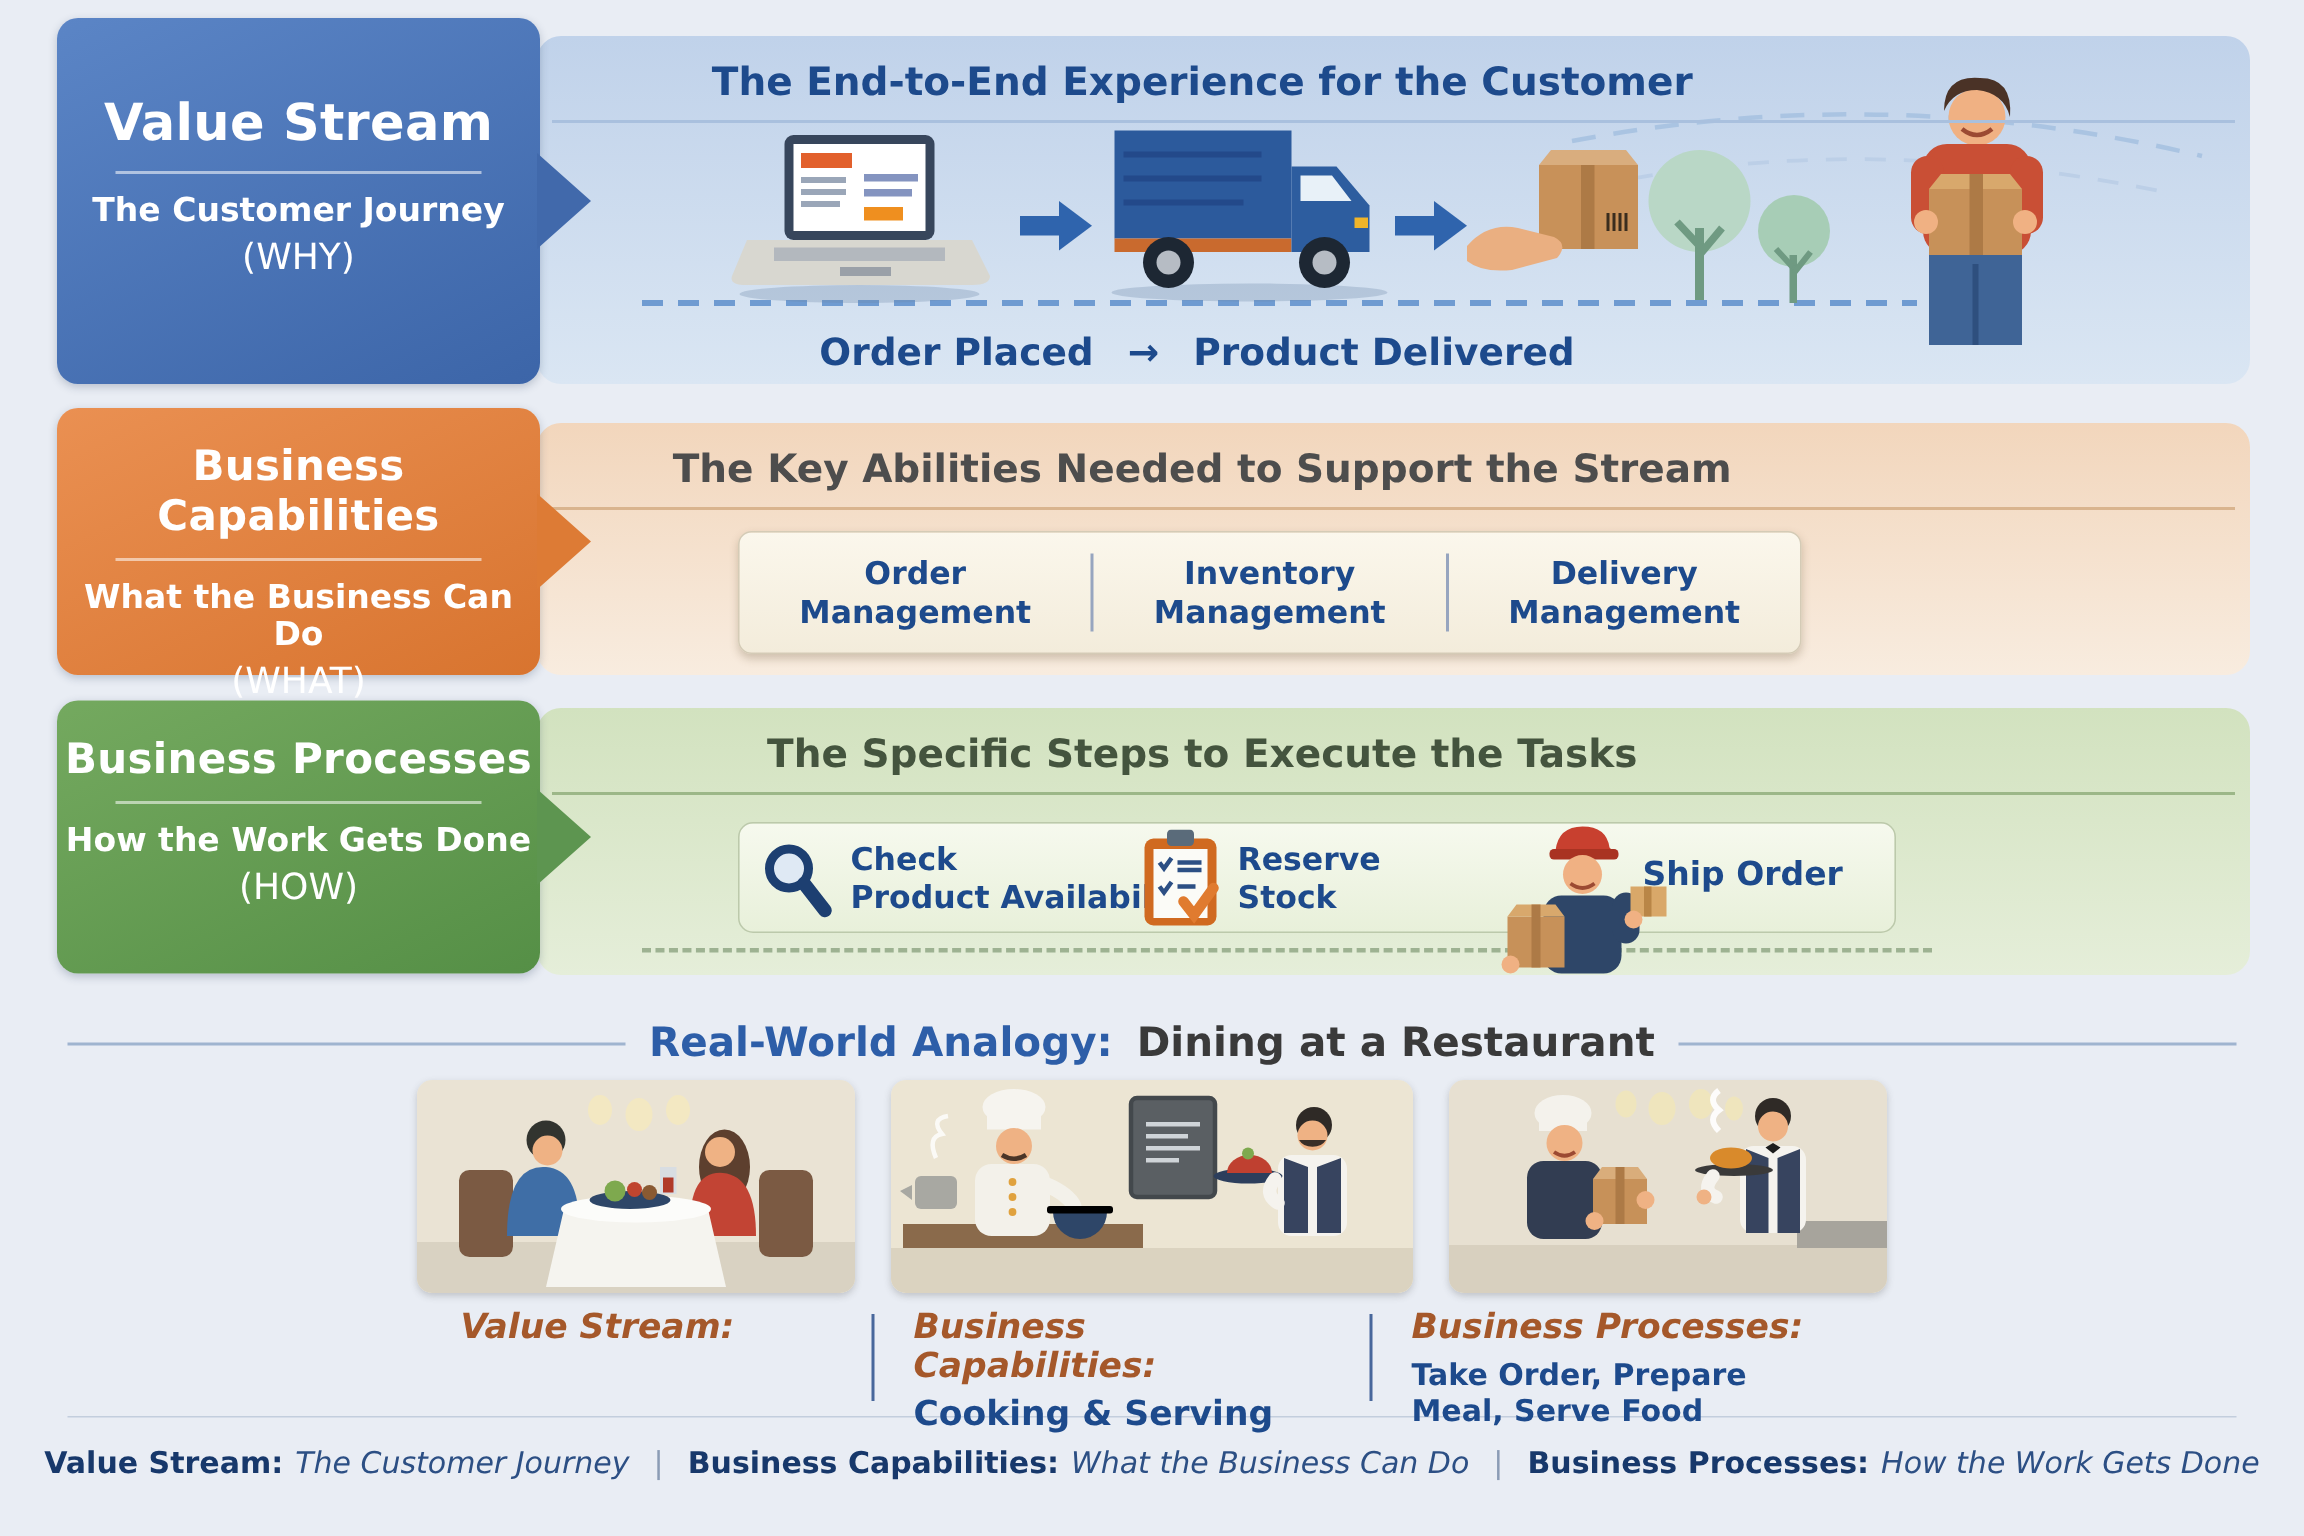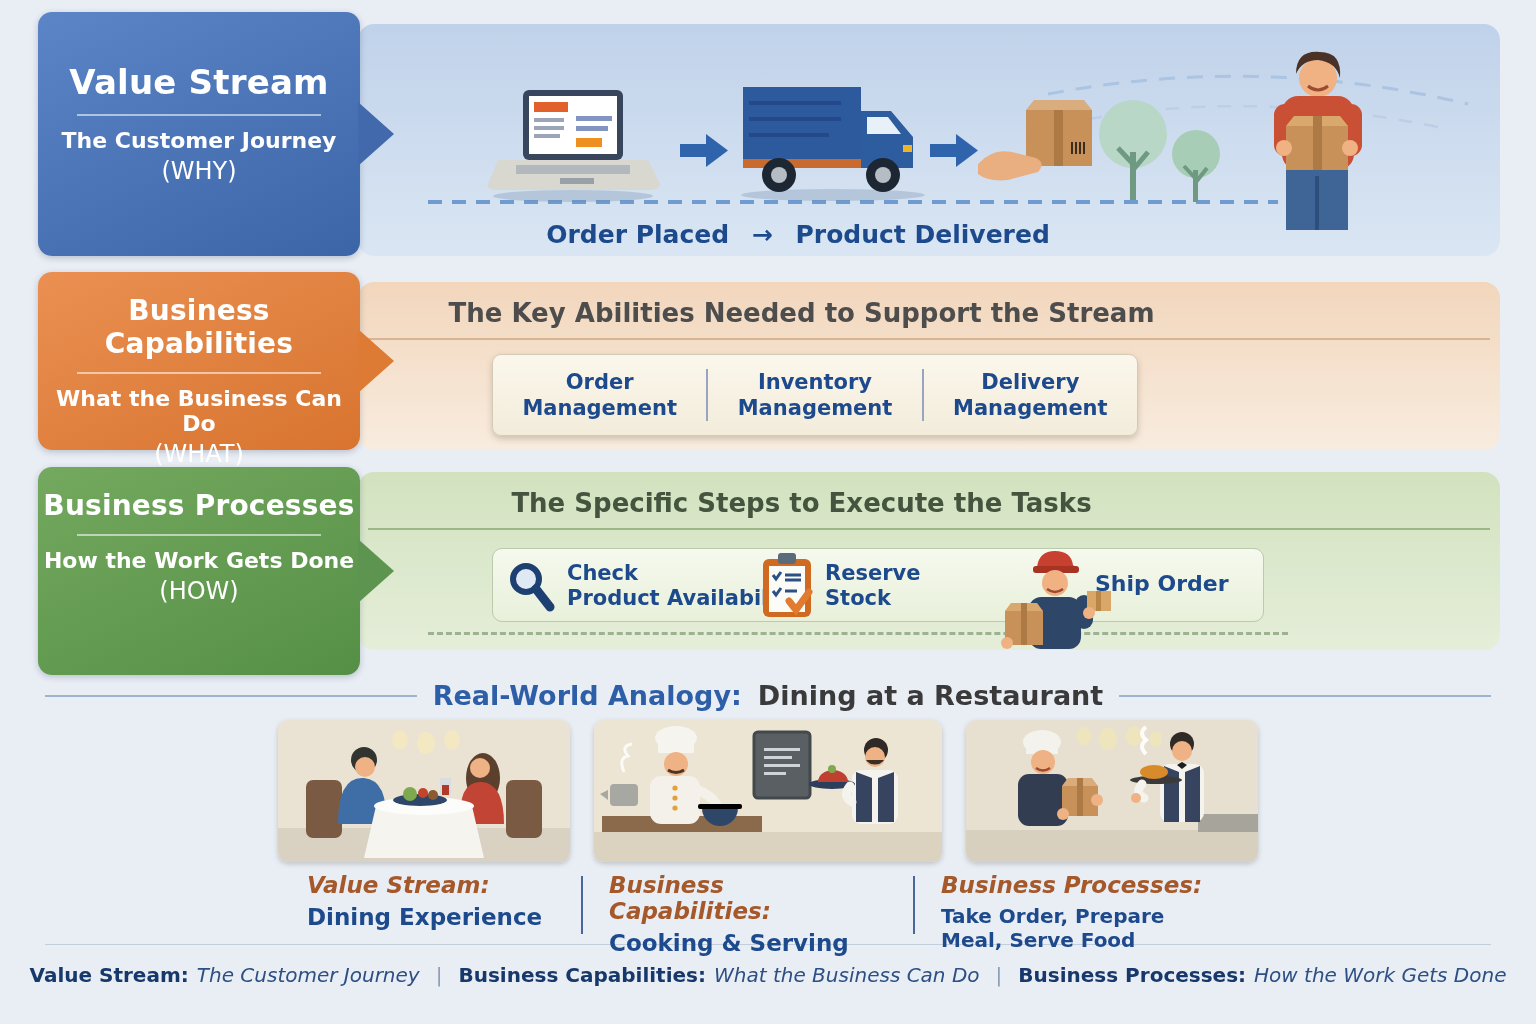--- a/index.html
+++ b/index.html
@@ -13,21 +13,21 @@
   
   .pointer-box{ position:absolute; left:38px; width:322px; border-radius:14px;
     color:#fff; text-align:center; z-index:3; box-shadow:0 2px 6px rgba(40,60,90,.25);}
   .pointer-box::after{ content:""; position:absolute; right:-34px; top:50%;
     transform:translateY(-50%); width:0; height:0;
     border-top:32px solid transparent; border-bottom:32px solid transparent; }
   .pb-blue{ top:12px; height:244px; background:linear-gradient(155deg,#5b85c6,#3c65a8); }
   .pb-blue::after{ border-left:36px solid #4169ab; }
   .pb-orange{ top:272px; height:178px; background:linear-gradient(155deg,#ea9052,#d8742f); }
   .pb-orange::after{ border-left:36px solid #dd7b35; }
-  .pb-green{ top:467px; height:208px; background:linear-gradient(155deg,#74a95f,#558f46); }
+  .pb-green{ top:467px; height:182px; background:linear-gradient(155deg,#74a95f,#558f46); }
   .pb-green::after{ border-left:36px solid #5d9550; }
   .pb-title{ font-weight:bold; letter-spacing:.2px; }
   .pb-blue .pb-title{ font-size:34px; padding-top:50px; }
   .pb-orange .pb-title, .pb-green .pb-title{ font-size:28px; padding-top:22px; }
   .pb-rule{ width:76%; height:2px; background:rgba(255,255,255,.55); margin:12px auto 12px auto; }
   .pb-sub{ font-size:22px; font-weight:bold; }
   .pb-tag{ font-size:24px; font-weight:normal; margin-top:4px; }
   
   .band{ position:absolute; left:358px; width:1142px; border-radius:16px; z-index:1; overflow:visible; }
   .band-1{ top:24px; height:232px; background:linear-gradient(180deg,#c0d2ea,#dae6f3); }
@@ -35,21 +35,21 @@
   .band-3{ top:472px; height:178px; background:linear-gradient(180deg,#d2e2bf,#e5eed9); }
   .band-heading{ position:relative; z-index:4; font-size:26px; font-weight:bold; text-align:center;
     padding:16px 255px 10px 0; margin:0 10px; }
   .bh-blue{ color:#1d4a8c; border-bottom:2px solid #a9c0de; }
   .bh-gray{ color:#4d4d4d; border-bottom:2px solid #d9b48e; }
   .bh-green{ color:#44543e; border-bottom:2px solid #9cb788; }
   .band-svg{ position:absolute; left:0; top:0; width:100%; height:100%; z-index:2; }
   .flow-caption{ position:absolute; left:90px; top:196px; width:700px; text-align:center;
     font-size:25px; font-weight:bold; color:#1d4a8c; z-index:4; }
   
-  .cap-box{ position:absolute; left:134px; top:72px; width:646px; height:82px;
+  .cap-box{ position:absolute; left:134px; top:72px; width:709px; height:82px;
     background:linear-gradient(180deg,#fbf7ec,#f3ecdb); border:1px solid #d4cbb6; border-radius:9px;
     box-shadow:0 3px 6px rgba(90,70,40,.25); display:flex; align-items:center; z-index:4; }
   .cap-cell{ flex:1; text-align:center; font-size:21px; font-weight:bold; color:#1d4a8c; line-height:1.25; }
   .vdiv{ width:2px; height:52px; background:#97a5bf; }
   
   .proc-strip{ position:absolute; left:134px; top:76px; width:772px; height:74px;
     background:linear-gradient(180deg,#f6f9ee,#e8f0da); border:1px solid #bcc9ab; border-radius:10px;
     z-index:4; }
   .proc-item{ position:absolute; display:flex; align-items:center; gap:12px; }
   .proc-text{ font-size:21px; font-weight:bold; color:#1d4a8c; line-height:1.2; }
@@ -74,20 +74,21 @@
   
   .footer{ position:absolute; top:963px; left:0; right:0; text-align:center; font-size:20px; }
   .f-label{ font-weight:bold; color:#17386b; }
   .f-value{ font-style:italic; color:#2c4f84; margin-left:8px; }
   .f-sep{ color:#8b9cb5; margin:0 16px; }
 </style>
 </head>
 <body>
 
 <div class="band band-1">
+  <div class="band-heading bh-blue">The End-to-End Experience for the Customer</div>
 
   <svg class="band-svg" viewBox="0 0 1142 232">
 
     <line x1="70" y1="178" x2="920" y2="178" stroke="#6f9bd1" stroke-width="4" stroke-dasharray="14 10"></line>
 
     <path d="M690,70 Q900,30 1110,80" fill="none" stroke="#aac4e2" stroke-width="3" stroke-dasharray="16 12"></path>
     <path d="M730,95 Q900,65 1090,105" fill="none" stroke="#bccfe7" stroke-width="2.5" stroke-dasharray="14 12"></path>
 
     <g transform="translate(130,66)">
       <ellipse cx="85" cy="106" rx="80" ry="6" fill="rgba(110,135,170,.3)"></ellipse>
@@ -382,21 +383,20 @@
       <ellipse cx="188" cy="52" rx="14" ry="7" fill="#d98a2b"></ellipse>
       <path d="M176,64 q-8,10 2,14" stroke="#f5f3ee" stroke-width="9" fill="none" stroke-linecap="round"></path>
       <circle cx="170" cy="78" r="5" fill="#efb284"></circle>
     </svg>
   </div>
 </div>
 
 <div class="captions-row">
   <div class="cap-block" style="width:300px;">
     <div class="cap-label">Value Stream:</div>
-    <div class="cap-value">Dining Experience</div>
   </div>
   <div class="cap-vdiv"></div>
   <div class="cap-block" style="width:330px;">
     <div class="cap-label">Business Capabilities:</div>
     <div class="cap-value">Cooking &amp; Serving</div>
   </div>
   <div class="cap-vdiv"></div>
   <div class="cap-block" style="width:340px;">
     <div class="cap-label">Business Processes:</div>
     <div class="cap-value" style="font-size:20px;">Take Order, Prepare Meal, Serve Food</div>

